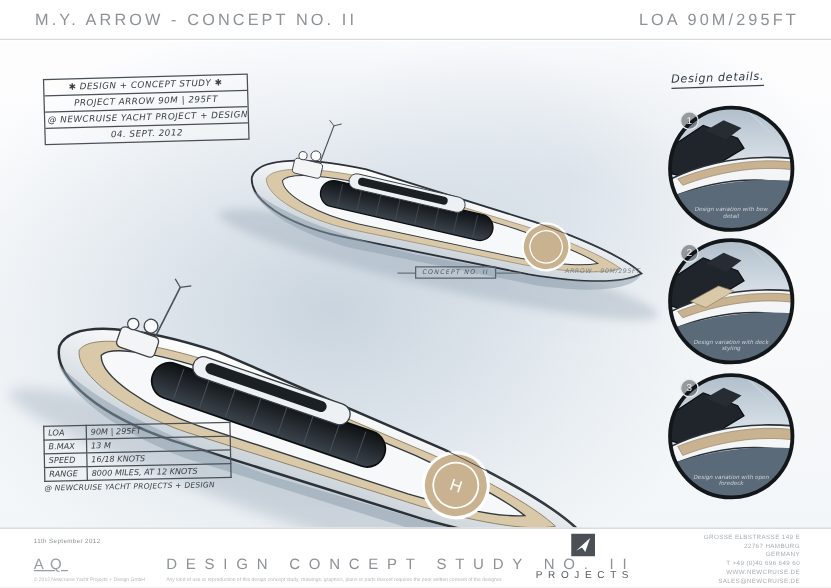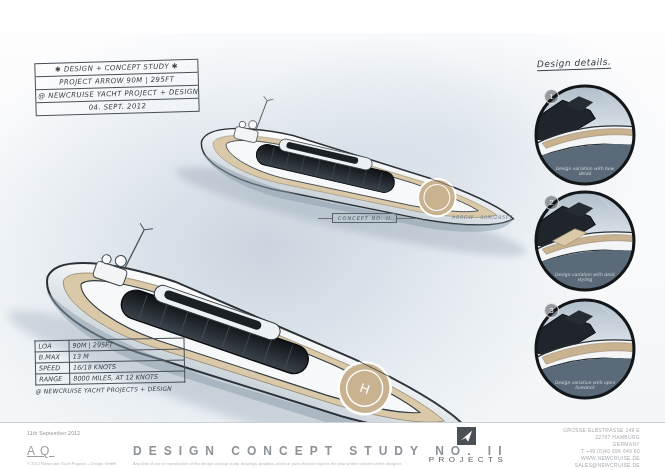--- a/index.html
+++ b/index.html
@@ -50,31 +50,35 @@
   .bubble svg { display:block; }
   .bubble .badge { position:absolute; top:5px; left:10px; width:15px; height:15px; border:1.2px solid #e7eaec; border-radius:50%; background:rgba(14,18,22,.40); color:#eef1f3; font-size:8px; line-height:13px; text-align:center; }
   .bubble .caption { position:absolute; bottom:9px; left:16%; width:68%; font-size:4.5px; line-height:1.25; color:#ccd3d9; text-align:center; }
   .bubble-1 { top:51px; } .bubble-2 { top:157px; } .bubble-3 { top:265px; }
 
   
   .footer { position:absolute; top:422px; left:0; right:0; height:48px; background:#fff; border-top:1px solid #cdd1d4; }
   .f-date { position:absolute; left:27px; top:7px; font-size:5px; color:#8b9094; letter-spacing:.3px; }
   .f-code { position:absolute; left:27px; top:21px; font-size:12px; letter-spacing:5px; color:#989da3;text-decoration:underline; }
   .f-fine-left { position:absolute; left:27px; top:38px; font-size:4px; color:#b4b8bc; width:140px; white-space:nowrap; overflow:hidden; }
-  .f-title { position:absolute; left:133px; top:21px; font-size:12px; letter-spacing:7px; color:#8d9297; white-space:nowrap;font-weight:bold; }
+  .f-title { position:absolute; left:133px; top:21px; font-size:12px; letter-spacing:7px; color:#8d9297; white-space:nowrap; }
   .f-fine-center { position:absolute; left:133px; top:38px; font-size:4px; color:#b4b8bc; width:300px; white-space:nowrap; overflow:hidden; }
   .f-logo { position:absolute; left:457px; top:4px; width:19px; height:18px; background:#4a5056; }
   .f-brand { position:absolute; left:406px; top:32px; width:124px; text-align:center; font-size:8px; letter-spacing:4.5px; color:#55595e; }
   .f-contact { position:absolute; right:25px; top:4px; text-align:right; font-size:5px; line-height:7px; color:#a8adb2; letter-spacing:.3px; }
 </style>
 </head>
 <body>
 
 <div class="page">
 
+  <div class="header">
+    <span class="title">M.Y. ARROW - CONCEPT NO. II</span>
+    <span class="loa">LOA 90M/295FT</span>
+  </div>
 
   <div class="canvas">
 
     <svg class="sketch-svg" width="530" height="389" viewBox="0 0 530 389">
       <defs>
         <linearGradient id="hullGrad" x1="0" y1="0" x2="0" y2="1">
           <stop offset="0" stop-color="#ffffff"></stop>
             <stop offset="1" stop-color="#c9d2d9"></stop>
         </linearGradient>
         <linearGradient id="glassGrad" x1="0" y1="0" x2="0" y2="1">

